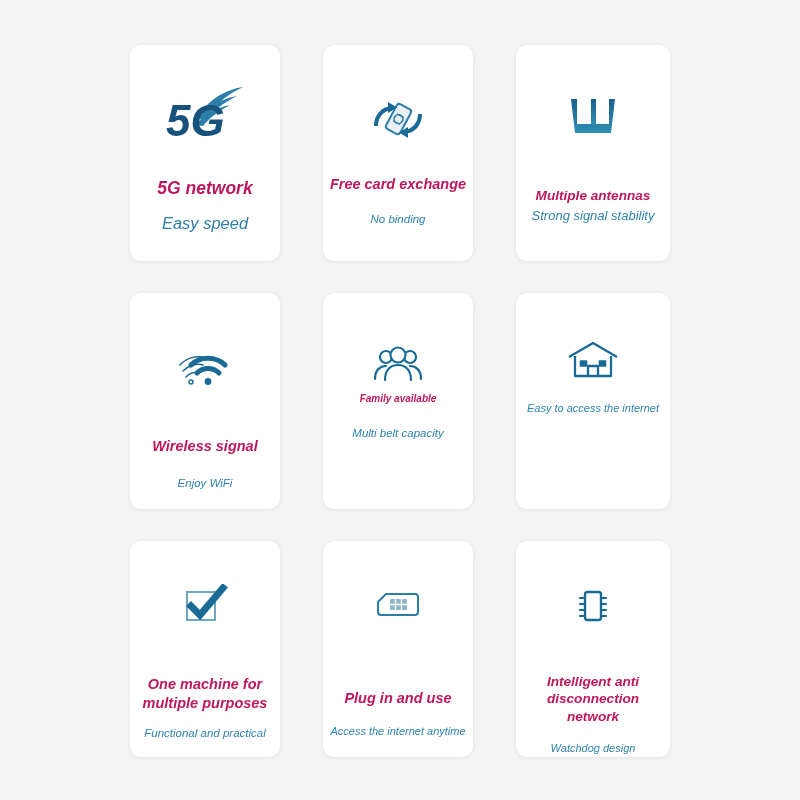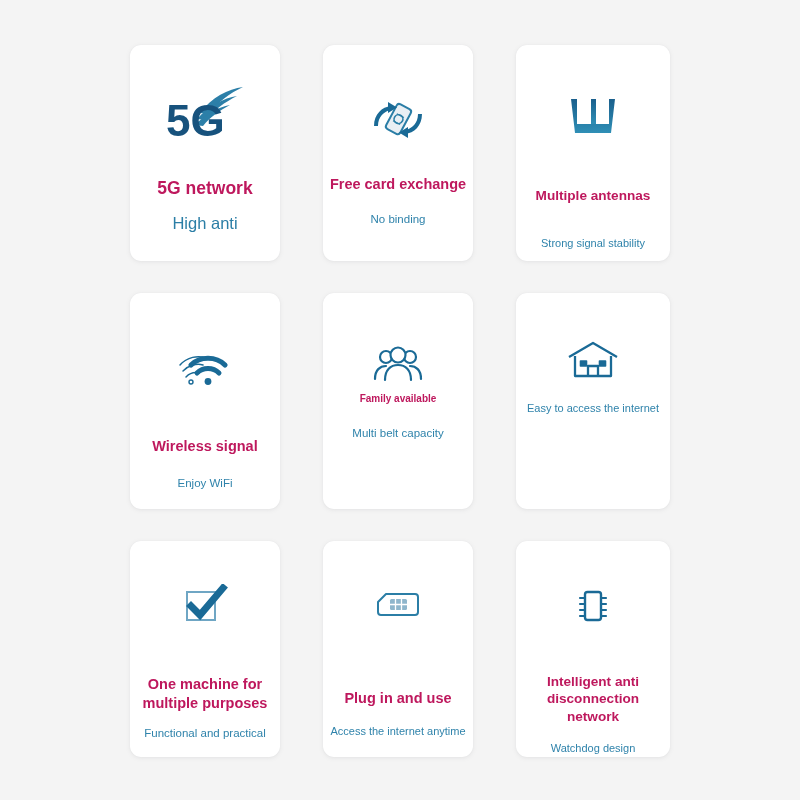--- a/index.html
+++ b/index.html
@@ -22,20 +22,21 @@
     padding-top: 2px;
   }
   .card {
     background: #ffffff;
     border-radius: 11px;
     box-shadow: 0 1px 4px rgba(120,125,135,0.13), 0 0 1px rgba(120,125,135,0.10);
     display: flex;
     flex-direction: column;
     align-items: center;
     overflow: hidden;
+    font-style: italic;
   }
   .icon-wrap {
     display: flex;
     align-items: center;
     justify-content: center;
     width: 100%;
   }
   .title {
     font-weight: bold;
     color: #be185d;
@@ -57,21 +58,21 @@
   .c1 .title { font-size: 17.5px; margin-top: 22px; }
   .c1 .sub   { font-size: 16.5px; margin-top: 14px; color:#2b7ea6; }
 
   
   .c2 .icon-wrap { height: 62px; margin-top: 44px; }
   .c2 .title { font-size: 14.5px; margin-top: 24px; }
   .c2 .sub   { font-size: 11.5px; margin-top: 18px; }
 
   .c3 .icon-wrap { height: 56px; margin-top: 44px; }
   .c3 .title { font-size: 13.6px; margin-top: 42px; }
-  .c3 .sub   { font-size: 11px; margin-top: 32px; }
+  .c3 .sub   { font-size: 13px; margin-top: 4px; }
 
   .c4 .icon-wrap { height: 60px; margin-top: 48px; }
   .c4 .title { font-size: 14.5px; margin-top: 36px; }
   .c4 .sub   { font-size: 11.5px; margin-top: 20px; }
 
   .c5 .icon-wrap { height: 56px; margin-top: 44px; }
   .c5 .title { font-size: 10px; }
   .c5 .sub   { font-size: 11.5px; margin-top: 20px; }
 
   .c6 .icon-wrap { height: 54px; margin-top: 40px; }
@@ -102,21 +103,21 @@
       <svg width="82" height="56" viewBox="0 0 82 56">
 
         <path d="M36 29 C48 13 64 5 79 3 C66 9 54 18 45 30 Z" fill="#2c7fa8"></path>
         <path d="M33 35 C45 22 60 14 73 12 C61 18 50 26 42 36 Z" fill="#2c7fa8"></path>
         <path d="M31 41 C42 30 54 23 66 21 C55 27 46 33 39 42 Z" fill="#2c7fa8"></path>
 
         <text x="2" y="52" font-family="Liberation Sans, sans-serif" font-size="44" font-weight="bold" fill="#17527d">5G</text>
       </svg>
     </div>
     <div class="title">5G network</div>
-    <div class="sub">High anti</div>
+    <div class="sub">Easy speed</div>
   </div>
 
   <div class="card c2">
     <div class="icon-wrap">
       <svg width="60" height="44" viewBox="0 0 60 44">
         <g transform="rotate(28 30 22)">
           <rect x="22" y="7" width="16" height="28" rx="3" fill="#e9eff4" stroke="#2b7ea6" stroke-width="2"></rect>
           <circle cx="30" cy="21" r="4.4" fill="none" stroke="#2b7ea6" stroke-width="1.6"></circle>
           <line x1="26" y1="17" x2="34" y2="17" stroke="#2b7ea6" stroke-width="1.2"></line>
           <line x1="26" y1="25" x2="34" y2="25" stroke="#2b7ea6" stroke-width="1.2"></line>

